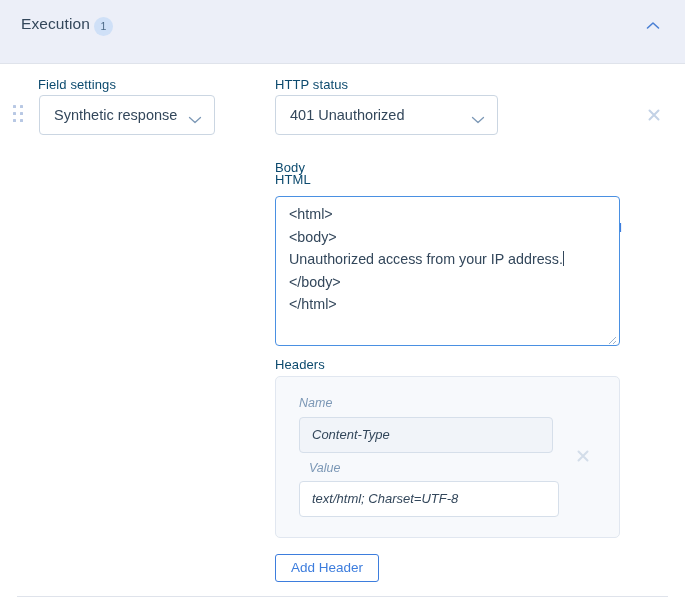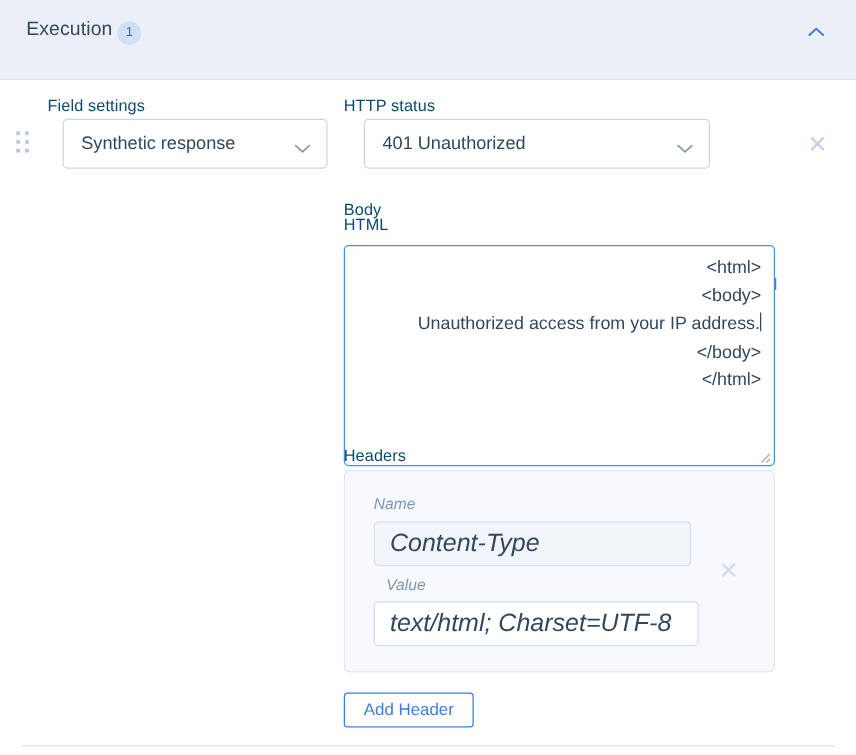--- a/index.html
+++ b/index.html
@@ -99,22 +99,22 @@
     top: 11px;
     font-size: 14.5px;
     color: #33475b;
   }
   .select .chev {
     position: absolute;
     right: 12px;
     top: 15px;
   }
 
-  #field-settings-select { left: 50px; top: 95px; width: 212px; }
-  #http-status-select   { left: 275px; top: 95px; width: 277px; margin-left: 16px; }
+  #field-settings-select { left: 39px; top: 95px; width: 176px; }
+  #http-status-select   { left: 275px; top: 95px; width: 223px; }
 
   
   .expand-link {
     position: absolute;
     right: 63px;
     top: 171px;
     font-size: 13px;
     color: #0091ae00;
     cursor: pointer;
     white-space: nowrap;
@@ -130,26 +130,25 @@
     vertical-align: middle;
     margin-right: 4px;
   }
 
   
   .code-box {
     position: absolute;
     left: 275px;
     top: 196px;
     width: 345px;
-    height: 177px;
+    height: 150px;
     box-sizing: border-box;
     border: 1px solid #4a90e2;
     border-radius: 4px;
     background: #ffffff;
-    text-align: right;
   }
   .code-text {
     position: absolute;
     left: 13px;
     top: 6px;
     right: 10px;
     font-family: "Liberation Sans", sans-serif;
     font-size: 14.3px;
     line-height: 22.6px;
     color: #33475b;
@@ -188,21 +187,21 @@
     position: absolute;
     font-size: 12.5px;
     color: #7c98b6;
   }
   .text-input {
     position: absolute;
     box-sizing: border-box;
     height: 36px;
     border: 1px solid #d6dfea;
     border-radius: 4px;
-    font-size: 20px;
+    font-size: 13px;
     color: #33475b;
     padding-left: 12px;
     line-height: 34px;
     overflow: hidden;
     white-space: nowrap;
     cursor: text;
   }
   #header-name-input  { left: 23px; top: 40px; width: 254px; background: #f1f4f9; }
   #header-value-input { left: 23px; top: 104px; width: 260px; background: #ffffff; }
 

